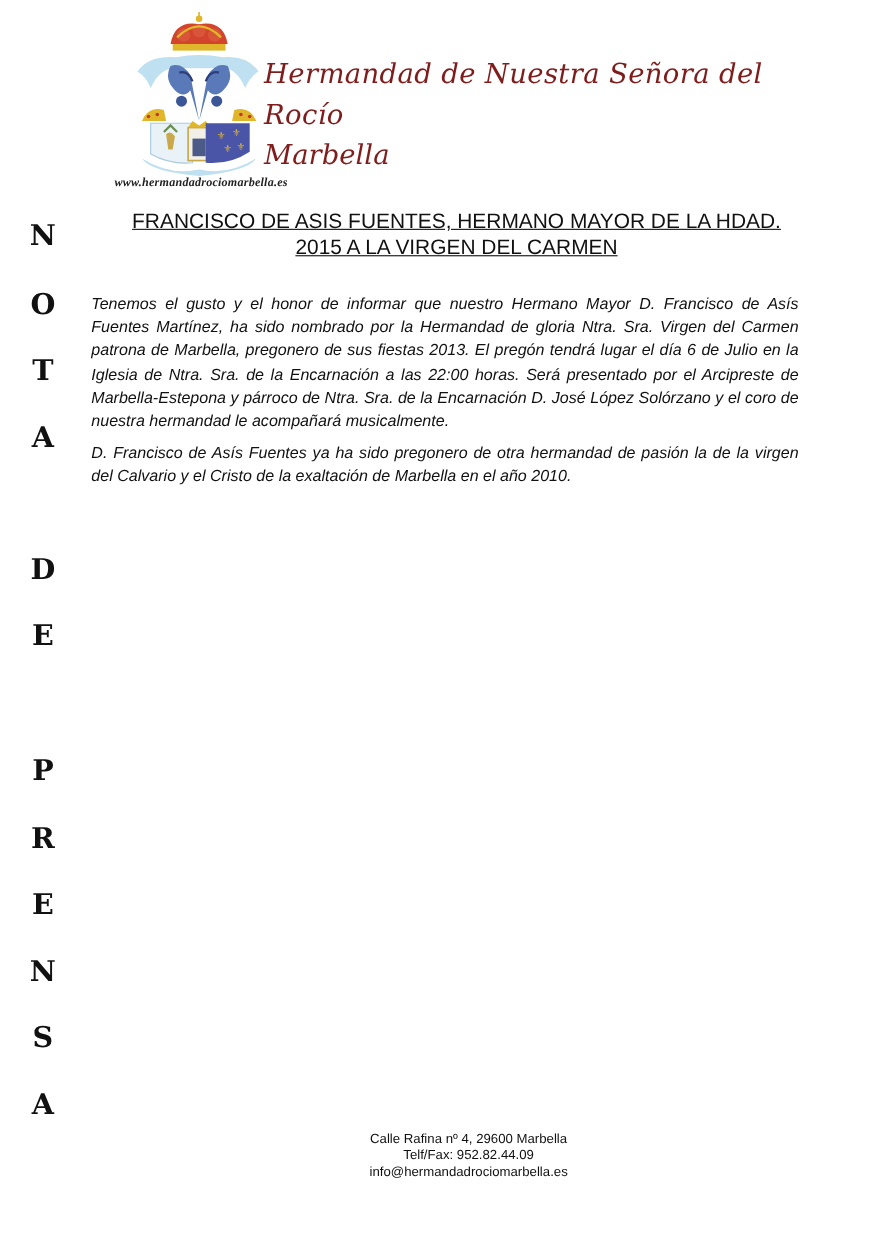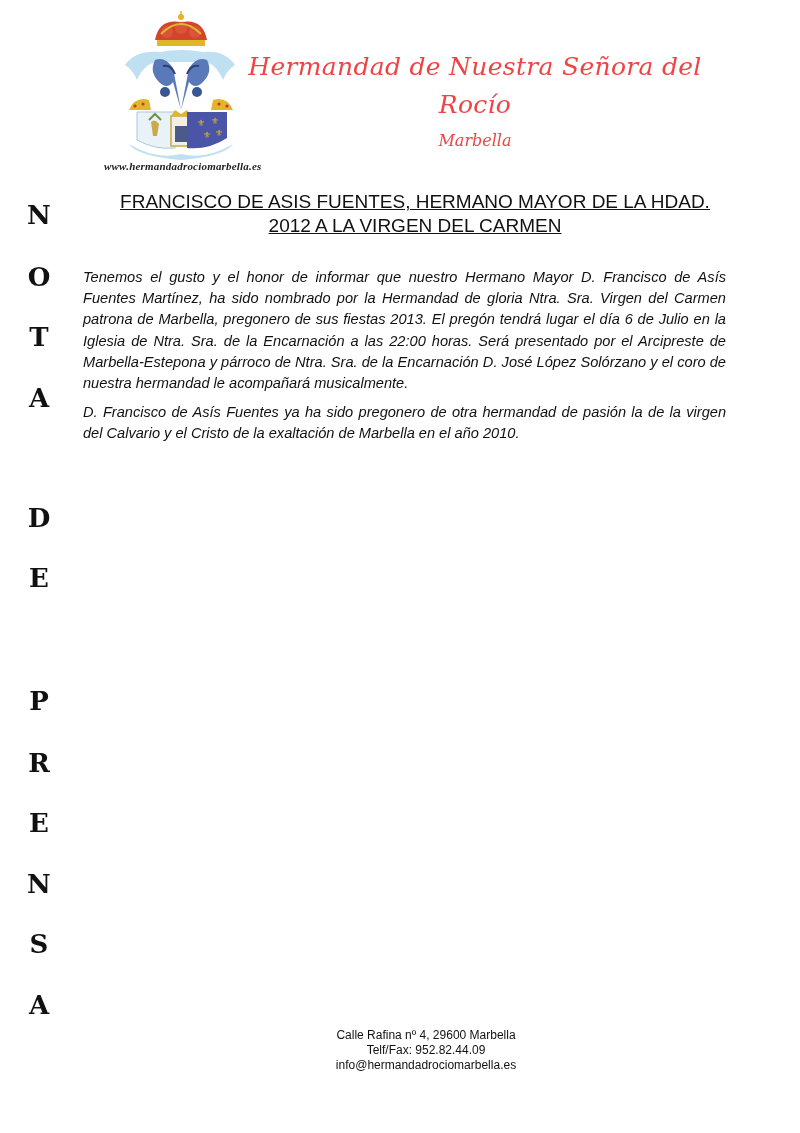--- a/index.html
+++ b/index.html
@@ -1,23 +1,23 @@
 <!DOCTYPE html>
 <html><head>
 <meta charset="utf-8">
 <style>
   html, body { margin: 0; padding: 0; background: #ffffff; }
   body { width: 800px; height: 1133px; position: relative; overflow: hidden; color: #111; font-family: "Liberation Sans", sans-serif; }
 
   .crest { position: absolute; left: 115px; top: 10px; width: 130px; height: 150px; }
   .website { position: absolute; left: 104px; top: 160px; font-family: "Liberation Serif", serif; font-style: italic; font-weight: bold; font-size: 11px; color: #222; letter-spacing: 0.2px; }
 
-  .org { position: absolute; left: 240px; top: 48px; width: 470px; text-align: center; font-family: "DejaVu Serif", serif; font-style: italic; color: #ef4444; }
+  .org { position: absolute; left: 240px; top: 48px; width: 470px; font-family: "DejaVu Serif", serif; font-style: italic; color: #7f1d1d; }
   .org .l1 { font-size: 25px; line-height: 38px; letter-spacing: 0.3px; }
-  .org .l2 { font-size: 16px; line-height: 34px; font-style: italic; }
+  .org .l2 { font-size: 25px; line-height: 34px; font-style: italic; }
 
   .vertical { position: absolute; left: 22px; width: 34px; text-align: center; font-family: "DejaVu Serif", serif; font-weight: bold; font-size: 26px; color: #111; }
 
   .headline { position: absolute; left: 100px; top: 190px; width: 630px; text-align: center; font-size: 19px; line-height: 23.5px; text-decoration: underline; color: #111; }
 
   .body { position: absolute; left: 83px; width: 643px; font-size: 14.6px; line-height: 21.2px; text-align: justify; color: #111; font-style: italic; }
   .p1 { top: 267px; }
   .p2 { top: 402px; }
 
   .footer { position: absolute; left: 316px; top: 1028px; width: 220px; text-align: center; font-size: 12px; line-height: 15px; color: #111; }
@@ -85,21 +85,21 @@
 <div class="vertical" style="top:563px">E</div>
 <div class="vertical" style="top:686px">P</div>
 <div class="vertical" style="top:748px">R</div>
 <div class="vertical" style="top:808px">E</div>
 <div class="vertical" style="top:869px">N</div>
 <div class="vertical" style="top:929px">S</div>
 <div class="vertical" style="top:990px">A</div>
 
 <div class="headline">
   <div>FRANCISCO DE ASIS FUENTES, HERMANO MAYOR DE LA HDAD.</div>
-  <div>2012 A LA VIRGEN DEL CARMEN</div>
+  <div>2015 A LA VIRGEN DEL CARMEN</div>
 </div>
 
 <div class="body p1">Tenemos el gusto y el honor de informar que nuestro Hermano Mayor D. Francisco de Asís Fuentes Martínez, ha sido nombrado por la Hermandad de gloria Ntra. Sra. Virgen del Carmen patrona de Marbella, pregonero de sus fiestas 2013. El pregón tendrá lugar el día 6 de Julio en la Iglesia de Ntra. Sra. de la Encarnación a las 22:00 horas. Será presentado por el Arcipreste de Marbella-Estepona y párroco de Ntra. Sra. de la Encarnación D. José López Solórzano y el coro de nuestra hermandad le acompañará musicalmente.</div>
 <div class="body p2">D. Francisco de Asís Fuentes ya ha sido pregonero de otra hermandad de pasión la de la virgen del Calvario y el Cristo de la exaltación de Marbella en el año 2010.</div>
 
 <div class="footer">
   <div>Calle Rafina nº 4, 29600 Marbella</div>
   <div>Telf/Fax: 952.82.44.09</div>
   <div>info@hermandadrociomarbella.es</div>
 </div>

